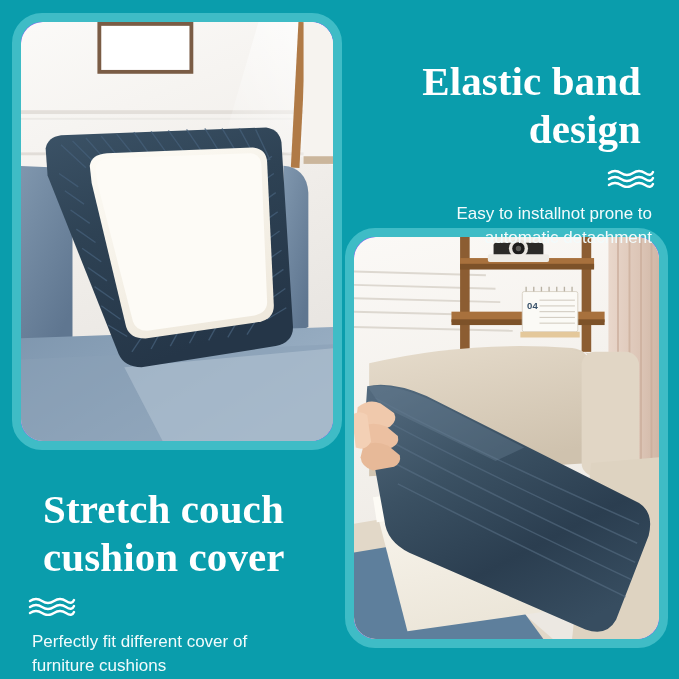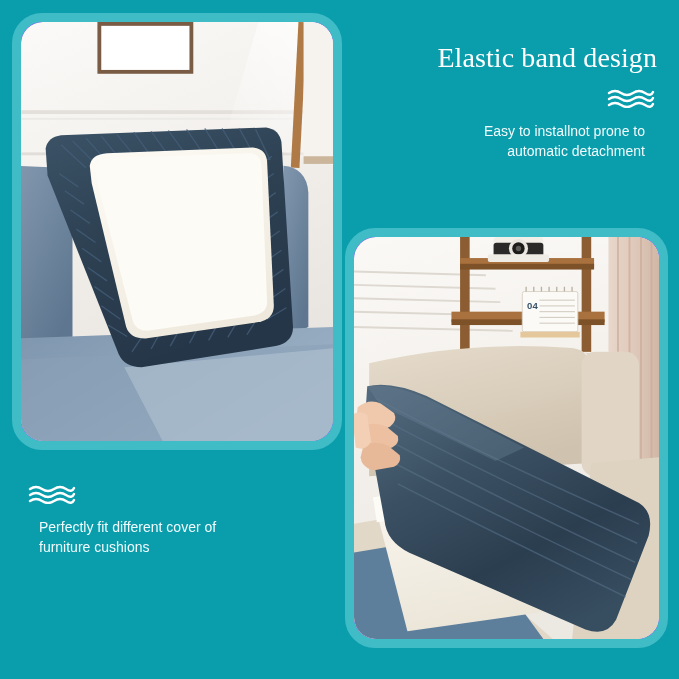--- a/index.html
+++ b/index.html
@@ -64,35 +64,35 @@
     text-align: right;
   }
   #text-bottom-left {
     left: 27px;
     top: 470px;
     width: 300px;
     text-align: left;
   }
   .headline {
     font-family: "Liberation Serif", serif;
-    font-weight: 400;
+    font-weight: 700;
     color: #ffffff;
-    font-size: 28px;
+    font-size: 41px;
     line-height: 1.16;
     letter-spacing: 0.1px;
-    margin: 0;
+    margin: 16px;
     white-space: pre-line;
   }
   .subtext {
     font-family: "Liberation Sans", sans-serif;
     font-weight: 400;
     color: #f2fbfc;
-    font-size: 14px;
+    font-size: 17px;
     line-height: 1.42;
-    margin: 12px;
+    margin: 5px;
     white-space: pre-line;
   }
   .wave {
     display: block;
     width: 48px;
     height: 19px;
     margin: 15px 0 14px 0;
   }
   #text-top-right .wave { margin-left: auto; margin-right: 2px; }
   #text-bottom-left .wave { margin-left: 1px; }
@@ -330,20 +330,22 @@
         <path d="M2 4 Q8 0 14 4 T26 4 T38 4 T46 3"></path>
         <path d="M2 10 Q8 6 14 10 T26 10 T38 10 T46 9"></path>
         <path d="M2 16 Q8 12 14 16 T26 16 T38 16 T46 15"></path>
       </svg>
     </span>
     <p class="subtext">Easy to installnot prone to
 automatic detachment</p>
   </div>
 
   <div class="text-block" id="text-bottom-left">
+    <h1 class="headline">Stretch couch
+cushion cover</h1>
     <span class="wave">
       <svg viewBox="0 0 48 19" fill="none" stroke="#ffffff" stroke-width="2.4" stroke-linecap="round">
         <path d="M2 4 Q8 0 14 4 T26 4 T38 4 T46 3"></path>
         <path d="M2 10 Q8 6 14 10 T26 10 T38 10 T46 9"></path>
         <path d="M2 16 Q8 12 14 16 T26 16 T38 16 T46 15"></path>
       </svg>
     </span>
     <p class="subtext">Perfectly fit different cover of
 furniture cushions</p>
   </div>

